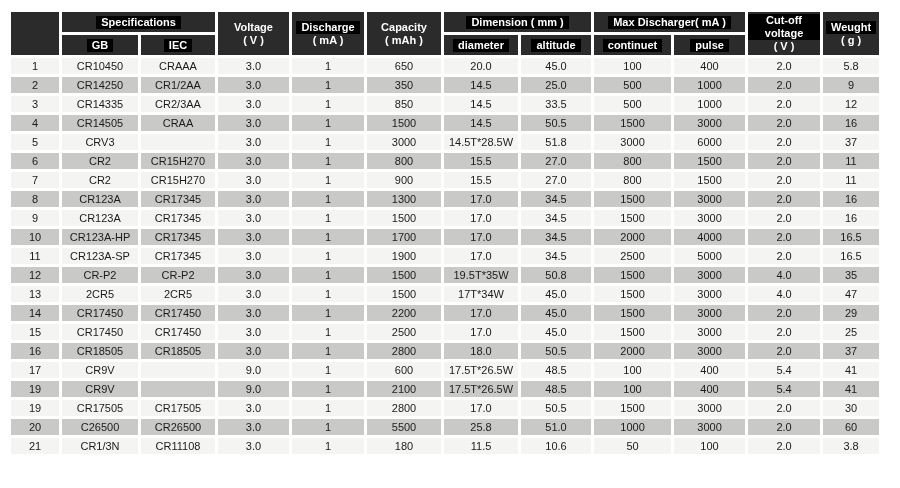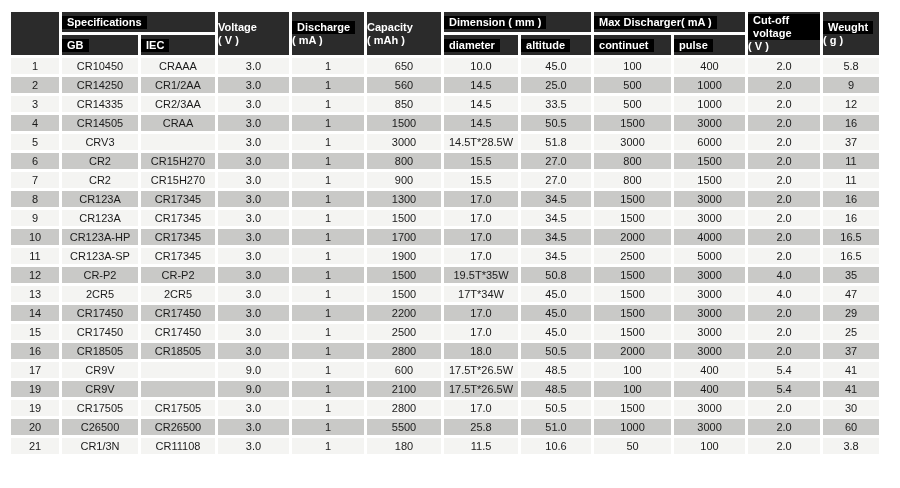--- a/index.html
+++ b/index.html
@@ -25,21 +25,21 @@
     border-collapse:separate;
     border-spacing:3px 3px;
     table-layout:fixed;
     width:874px;
   }
   thead th{
     background:var(--header-bg);
     color:var(--header-text);
     font-size:11px;
     font-weight:bold;
-    text-align:left;
+    text-align:center;
     vertical-align:middle;
     padding:1px 0;
     height:20px;
     line-height:13px;
     margin-left:36px;
   }
   thead th .hl{
     display:inline-block;
     background:var(--header-highlight);
     padding:0 5px;
@@ -134,34 +134,34 @@
       </tr>
     </thead>
     <tbody>
         <tr>
           <td>1</td>
           <td>CR10450</td>
           <td>CRAAA</td>
           <td>3.0</td>
           <td>1</td>
           <td>650</td>
-          <td>10.0</td>
+          <td>20.0</td>
           <td>45.0</td>
           <td>100</td>
           <td>400</td>
           <td>2.0</td>
           <td>5.8</td>
         </tr>
         <tr>
           <td>2</td>
           <td>CR14250</td>
           <td>CR1/2AA</td>
           <td>3.0</td>
           <td>1</td>
-          <td>560</td>
+          <td>350</td>
           <td>14.5</td>
           <td>25.0</td>
           <td>500</td>
           <td>1000</td>
           <td>2.0</td>
           <td>9</td>
         </tr>
         <tr>
           <td>3</td>
           <td>CR14335</td>

